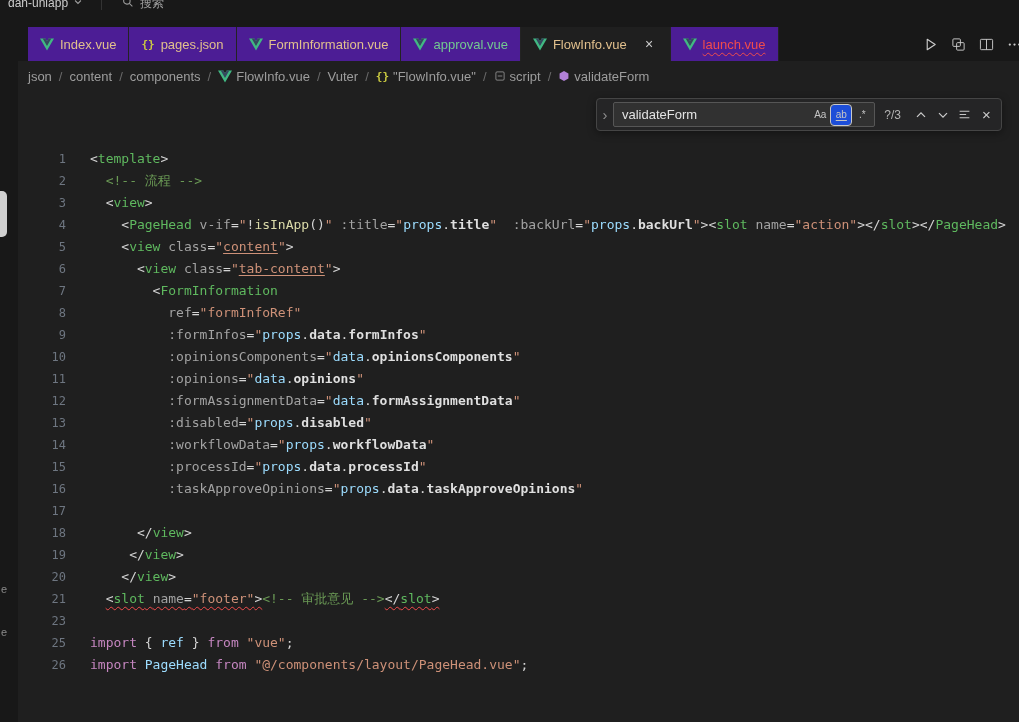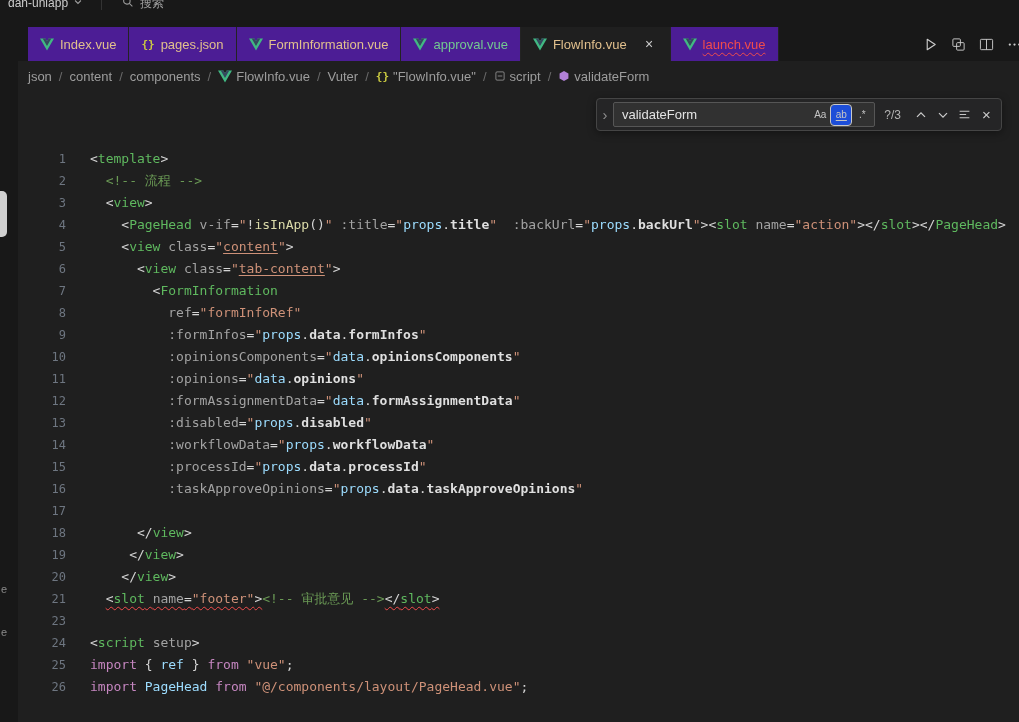--- a/index.html
+++ b/index.html
@@ -377,24 +377,20 @@
           </div>
           <div class="code-line">
             <span class="ln">21</span>
             <span class="lc"><span class="p">  </span><span class="p sq">&lt;</span><span class="t sq">slot</span><span class="p sq"> </span><span class="a sq">name</span><span class="p sq">=</span><span class="s sq">"footer"</span><span class="p sq">&gt;</span><span class="m">&lt;!-- 审批意见 --&gt;</span><span class="p sq">&lt;/</span><span class="t sq">slot</span><span class="p sq">&gt;</span></span>
           </div>
           <div class="code-line">
             <span class="ln">23</span>
             <span class="lc"></span>
           </div>
           <div class="code-line">
-            <span class="ln">24</span>
-            <span class="lc"><span class="p">&lt;</span><span class="t">script</span><span class="p"> </span><span class="a">setup</span><span class="p">&gt;</span></span>
-          </div>
-          <div class="code-line">
             <span class="ln">25</span>
             <span class="lc"><span class="k">import</span><span class="p"> { </span><span class="e">ref</span><span class="p"> } </span><span class="k">from</span><span class="p"> </span><span class="s">"vue"</span><span class="p">;</span></span>
           </div>
           <div class="code-line">
             <span class="ln">26</span>
             <span class="lc"><span class="k">import</span><span class="p"> </span><span class="e">PageHead</span><span class="p"> </span><span class="k">from</span><span class="p"> </span><span class="s">"@/components/layout/PageHead.vue"</span><span class="p">;</span></span>
           </div>
         </div>
     </div>
   </div>

